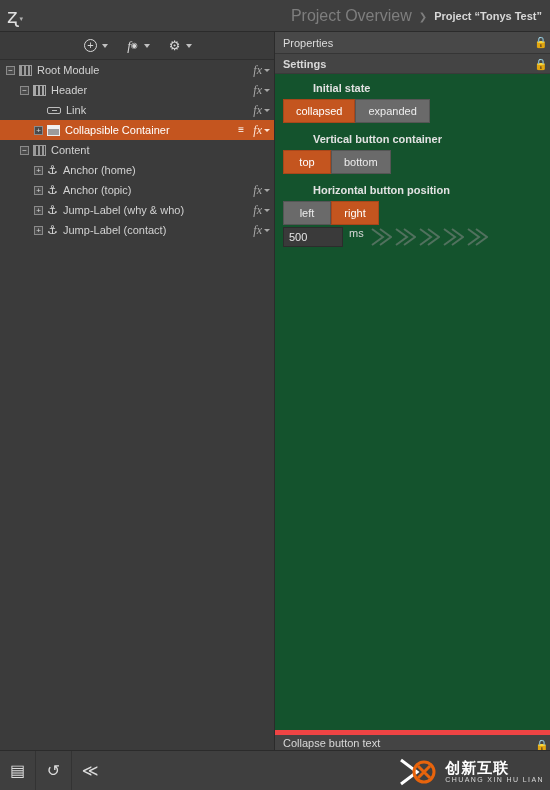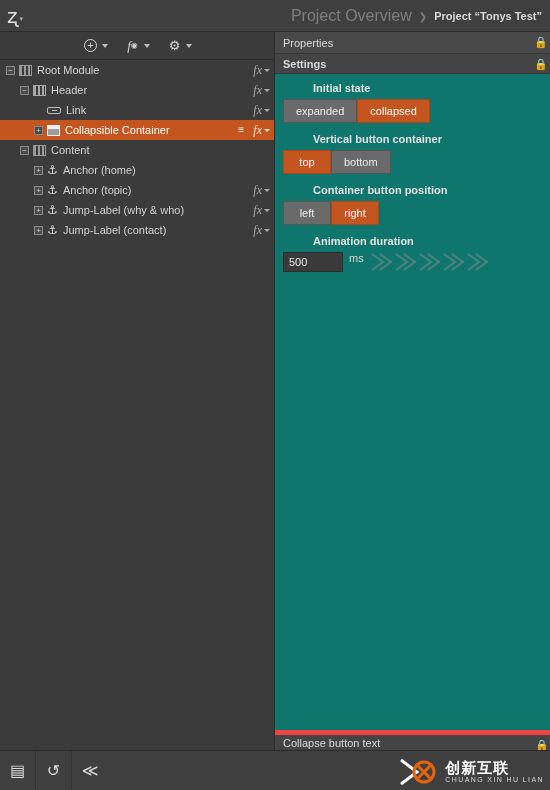--- a/index.html
+++ b/index.html
@@ -152,21 +152,21 @@
   }
   .row.selected .fx-col .caret { border-top-color: #ffe6d8; }
   .drag-handle {
     position: absolute; right: 30px; top: 5px;
     color: #fff; font-size: 10px; line-height: 10px;
   }
 
   
   .props {
     position: absolute; top: 32px; left: 274px; width: 276px; height: 718px;
-    background: #0f766e;
+    background: #14532d;
     border-left: 1px solid #2b2b2b;
   }
   .props-header {
     height: 22px; background: #484848;
     border-bottom: 1px solid #353535;
     display: flex; align-items: center; padding: 0 8px;
     font-size: 11px; color: #dcdcdc;
     position: relative;
   }
   .lock-icon {
@@ -392,37 +392,36 @@
     </div>
     <div class="section-header">
       <span>Settings</span>
       <span class="lock-icon">🔒</span>
     </div>
 
     <div class="props-body">
 
       <div class="field-label first">Initial state</div>
       <div class="segmented">
+        <div class="seg active">collapsed</div>
         <div class="seg">expanded</div>
-        <div class="seg active">collapsed</div>
       </div>
 
       <div class="field-label">Vertical button container</div>
       <div class="segmented">
         <div class="seg active">top</div>
         <div class="seg">bottom</div>
       </div>
 
-      <div class="field-label">Container button position</div>
+      <div class="field-label">Horizontal button position</div>
       <div class="segmented">
         <div class="seg">left</div>
         <div class="seg active">right</div>
       </div>
 
-      <div class="field-label">Animation duration</div>
       <div class="duration-row">
         <div class="duration-field">500</div>
         <div class="duration-unit">ms</div>
         <div class="arrows">
           <span class="arrow">
             <svg width="22" height="20" viewBox="0 0 22 20">
                 <path d="M2 2 L13 10 L2 18" fill="none" stroke="#8f8f8f" stroke-width="2"></path>
                 <path d="M10 2 L21 10 L10 18" fill="none" stroke="#8f8f8f" stroke-width="2"></path>
               </svg>
           </span>

